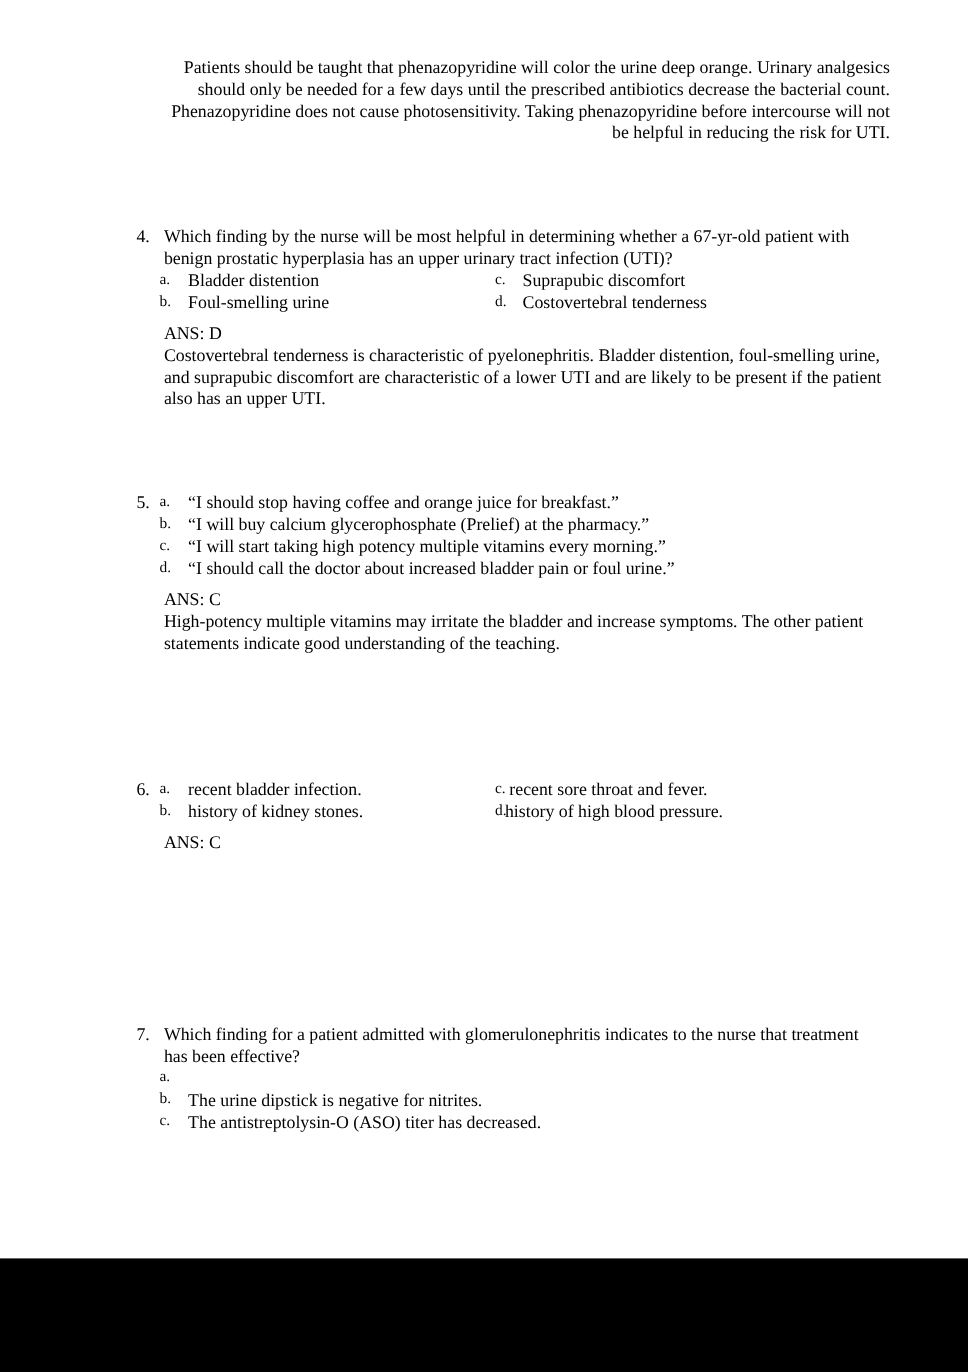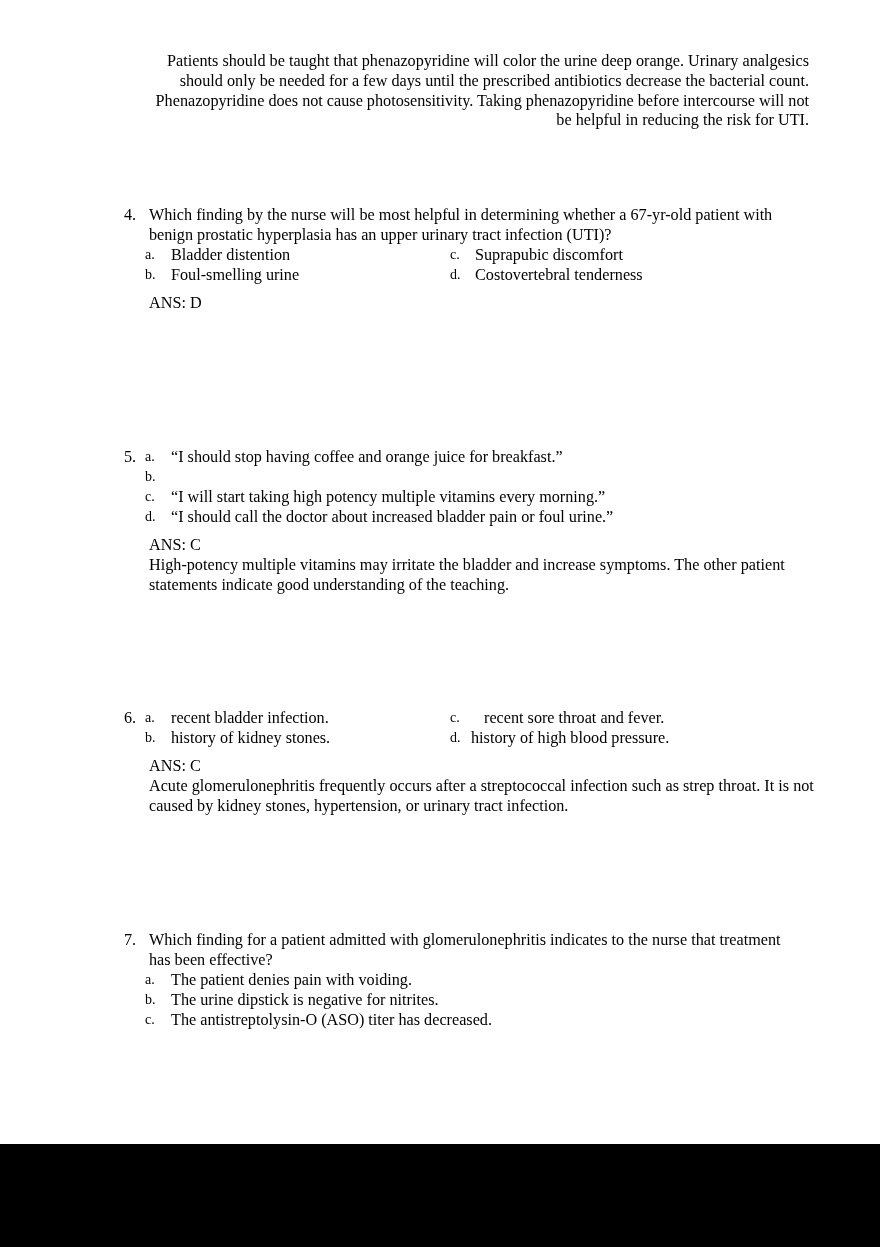--- a/index.html
+++ b/index.html
@@ -46,34 +46,36 @@
         <span class="opt-letter" style="left:0;">c.</span>
         <span class="opt-text" style="left:25px;">Suprapubic discomfort</span>
       </div>
       <div class="opt" style="position:absolute;left:326px;top:20px;width:350px;">
         <span class="opt-letter" style="left:0;">d.</span>
         <span class="opt-text" style="left:25px;">Costovertebral tenderness</span>
       </div>
     </div>
     <div class="ans">
       <div>ANS:  D</div>
+      <div>Costovertebral tenderness is characteristic of pyelonephritis. Bladder distention, foul-smelling urine, and suprapubic discomfort are characteristic of a lower UTI and are likely to be present if the patient also has an upper UTI.</div>
     </div>
   </div>
 
   <div class="q" style="top:447px;">
     <div class="q-stem">
       <span class="q-num">5.</span>
     </div>
     <div class="opts">
       <div class="opt">
         <span class="opt-letter" style="left:21px;">a.</span>
         <span class="opt-text" style="left:47px;">“I should stop having coffee and orange juice for breakfast.”</span>
       </div>
       <div class="opt">
         <span class="opt-letter" style="left:21px;">b.</span>
+        <span class="opt-text" style="left:47px;">“I will buy calcium glycerophosphate (Prelief) at the pharmacy.”</span>
       </div>
       <div class="opt">
         <span class="opt-letter" style="left:21px;">c.</span>
         <span class="opt-text" style="left:47px;">“I will start taking high potency multiple vitamins every morning.”</span>
       </div>
       <div class="opt">
         <span class="opt-letter" style="left:21px;">d.</span>
         <span class="opt-text" style="left:47px;">“I should call the doctor about increased bladder pain or foul urine.”</span>
       </div>
     </div>
@@ -91,42 +93,40 @@
       <div class="opt" style="position:absolute;left:0;top:0;width:300px;">
         <span class="opt-letter" style="left:21px;">a.</span>
         <span class="opt-text" style="left:47px;">recent bladder infection.</span>
       </div>
       <div class="opt" style="position:absolute;left:0;top:20px;width:300px;">
         <span class="opt-letter" style="left:21px;">b.</span>
         <span class="opt-text" style="left:47px;">history of kidney stones.</span>
       </div>
       <div class="opt" style="position:absolute;left:326px;top:0;width:350px;">
         <span class="opt-letter" style="left:0;">c.</span>
-        <span class="opt-text" style="left:34px;font-family:Liberation Serif, serif;">recent sore throat and fever.</span>
+        <span class="opt-text" style="left:13px;font-family:Liberation Serif, serif;">recent sore throat and fever.</span>
       </div>
       <div class="opt" style="position:absolute;left:326px;top:20px;width:350px;">
         <span class="opt-letter" style="left:0;">d.</span>
-        <span class="opt-text" style="left:21px;">history of high blood pressure.</span>
+        <span class="opt-text" style="left:9px;">history of high blood pressure.</span>
       </div>
     </div>
     <div class="ans">
       <div>ANS:  C</div>
-      <div>Acute glomerulonephritis frequently occurs after a streptococcal infection such as strep throat. It is not caused by kidney stones, hypertension, or urinary tract infection.</div>
     </div>
   </div>
 
   <div class="q" style="top:930px;">
     <div class="q-stem" style="width:640px;">
       <span class="q-num">7.</span>
       <span>Which finding for a patient admitted with glomerulonephritis indicates to the nurse that treatment has been effective?</span>
     </div>
     <div class="opts">
       <div class="opt">
         <span class="opt-letter" style="left:21px;">a.</span>
-        <span class="opt-text" style="left:47px;">The patient denies pain with voiding.</span>
       </div>
       <div class="opt">
         <span class="opt-letter" style="left:21px;">b.</span>
         <span class="opt-text" style="left:47px;">The urine dipstick is negative for nitrites.</span>
       </div>
       <div class="opt">
         <span class="opt-letter" style="left:21px;">c.</span>
         <span class="opt-text" style="left:47px;">The antistreptolysin-O (ASO) titer has decreased.</span>
       </div>
     </div>

